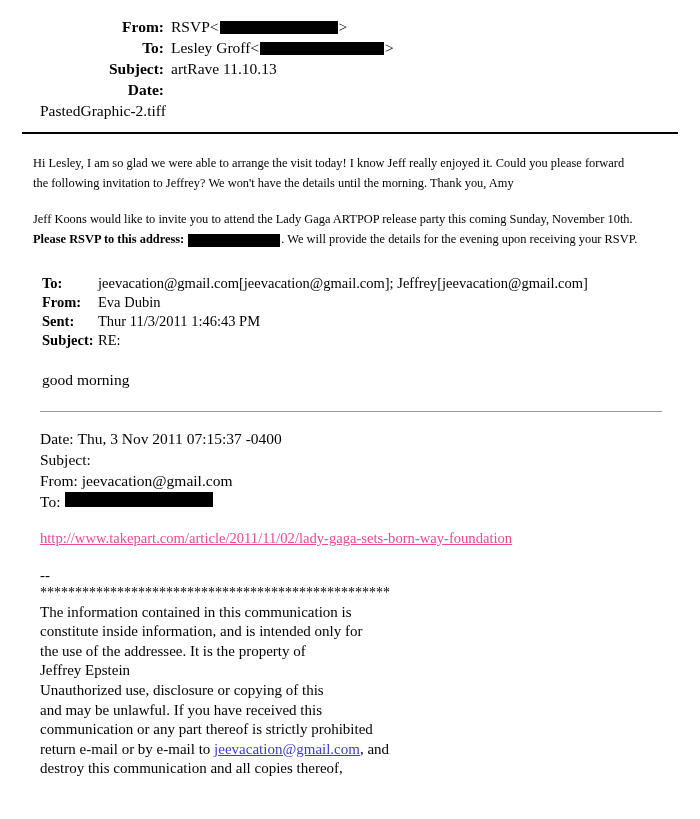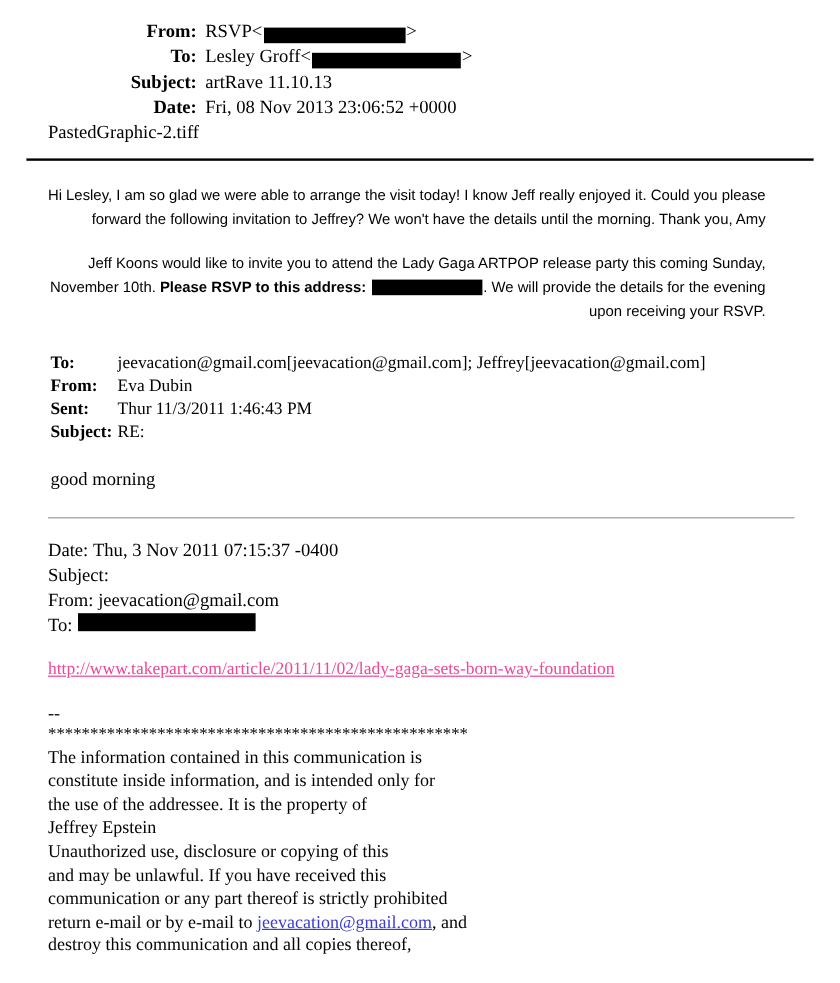--- a/index.html
+++ b/index.html
@@ -40,47 +40,46 @@
     text-align: right;
     font-weight: bold;
     padding-right: 7px;
     flex: 0 0 auto;
     white-space: nowrap;
   }
   .hdr-value {
     flex: 1 1 auto;
     white-space: nowrap;
     display: flex;
-    align-items: flex-end;
+    align-items: center;
   }
   .redaction {
     display: inline-block;
     background: #000000;
     height: 13px;
     vertical-align: middle;
     margin: 0 1px;
   }
   .angle {
     font-size: 15.5px;
   }
 
   .rule {
     border: none;
     border-top: 2.5px solid #000;
     margin: 12px 22px 0 22px;
   }
 
   
   .sans-body {
-    font-family: Liberation Sans, sans-serif;
+    font-family: Liberation Serif, serif;
     font-size: 12.4px;
     line-height: 20px;
     padding: 0 62px 0 33px;
     margin-top: 19px;
-    text-align: right;
   }
   .sans-body p {
     margin: 0 0 16px 0;
   }
   .b {
     font-weight: bold;
   }
 
   
   .quoted {
@@ -188,21 +187,20 @@
       </div>
     </div>
 
     <div class="hdr-row">
       <div class="hdr-label">Subject:</div>
       <div class="hdr-value">artRave 11.10.13</div>
     </div>
 
     <div class="hdr-row">
       <div class="hdr-label">Date:</div>
-      <div class="hdr-value">Fri, 08 Nov 2013 23:06:52 +0000</div>
     </div>
 
     <div class="hdr-row">
       <div class="hdr-value">PastedGraphic-2.tiff</div>
     </div>
 
   </div>
 
   <hr class="rule">
 

